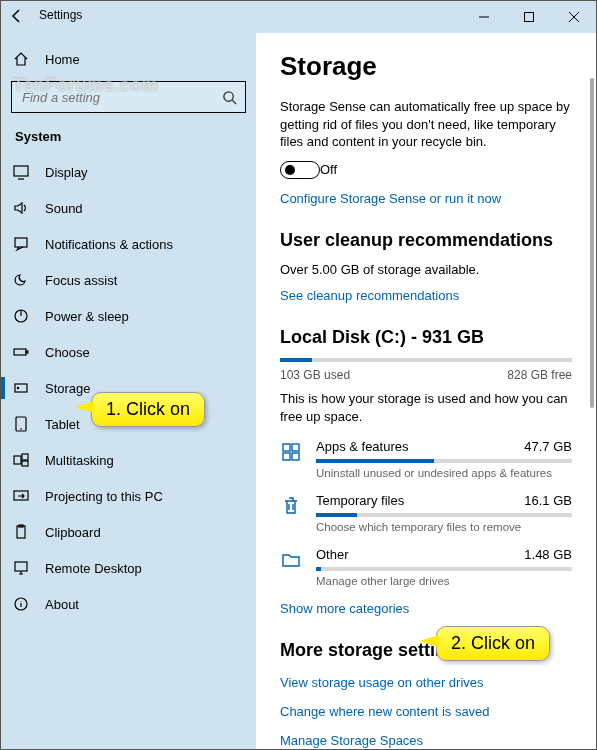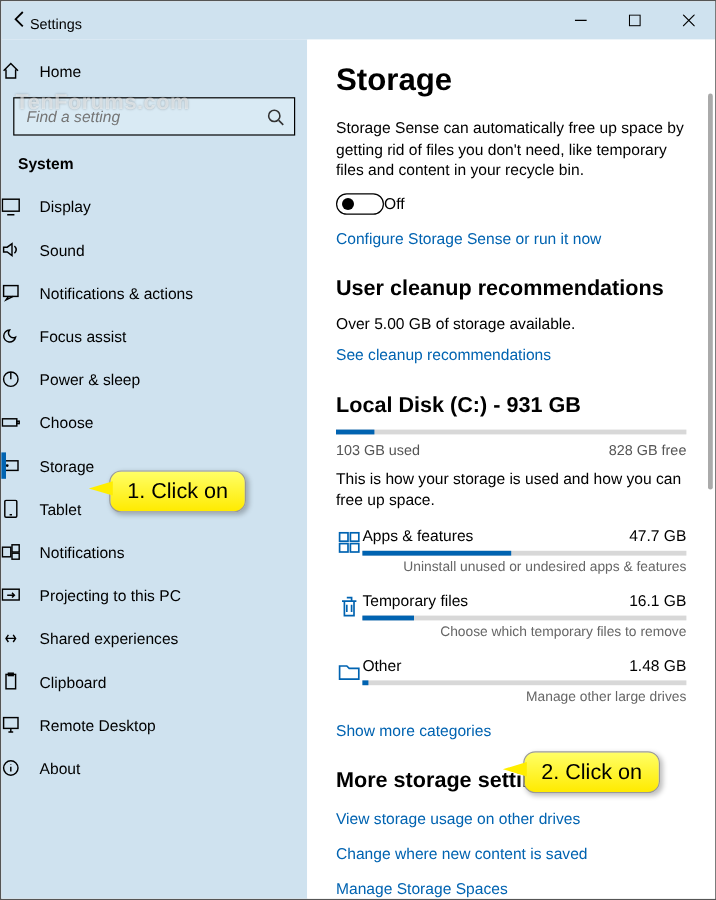--- a/index.html
+++ b/index.html
@@ -7,33 +7,33 @@
   body {
     width:597px; height:750px;
     font-family: "Segoe UI", -apple-system, sans-serif;
     font-size:13px; color:#000; background:#fff;
     overflow:hidden; position:relative;
     border:1px solid #555;
   }
   .titlebar {
     height:32px; display:flex; align-items:center; background:#cfe2ef;
   }
-  .titlebar .tb-left { display:flex; align-items:flex-end; padding-left:8px; flex:1; }
+  .titlebar .tb-left { display:flex; align-items:flex-start; padding-left:8px; gap:14px; flex:1; }
   .titlebar .back svg { width:16px; height:16px; stroke:#000; fill:none; stroke-width:1.5; }
   .titlebar .title { font-size:12px; }
   .titlebar .winbtns { display:flex; }
   .titlebar .winbtns div { width:45px; height:32px; display:flex; align-items:center; justify-content:center; }
   .titlebar .winbtns svg { width:10px; height:10px; stroke:#000; stroke-width:1; fill:none; }
 
   .main { display:flex; height:calc(750px - 34px); }
 
   .sidebar { width:255px; background:#cfe2ef; padding:8px 0 0 0; position:relative; }
   .home-row, .side-item {
     display:flex; align-items:center; gap:16px; height:36px;
-    padding:0 0; font-size:13px; cursor:default;
+    padding:0 12px; font-size:13px; cursor:default;
   }
   .home-row svg, .side-item svg { width:16px; height:16px; stroke:#000; fill:none; stroke-width:1.2; }
   .searchwrap { padding:4px 10px 10px 10px; }
   .search {
     display:flex; align-items:center; border:1px solid #000; background:#d9eaf4;
     height:32px; padding:0 8px;justify-content:center;
   }
   .search input { flex:1; border:0; background:transparent; font-size:13px; outline:none; font-style:italic; color:#555; }
   .search svg { width:15px; height:15px; stroke:#333; fill:none; stroke-width:1.4; }
   .cat-header { font-weight:600; font-size:13px; padding:6px 14px 10px 14px; }
@@ -47,21 +47,21 @@
   h1 { font-size:26px; font-weight:600; margin:6px 0 16px 0; }
   .desc { font-size:13px; color:#000; line-height:1.35; margin-bottom:10px; }
   .toggle { display:flex; align-items:center; margin-bottom:12px; }
   .toggle-track { width:40px; height:18px; border:1px solid #000; border-radius:10px; position:relative; }
   .toggle-knob { width:10px; height:10px; background:#000; border-radius:50%; position:absolute; top:3px; left:4px; }
   .link { color:#0063b1; font-size:13px; cursor:default; }
   .section-head { font-size:18px; font-weight:600; margin:24px 0 10px 0; }
   .bar { height:4px; background:#d8d8d8; position:relative; margin:6px 0; }
   .bar-fill { position:absolute; left:0; top:0; height:100%; background:#0063b1; }
   .bar-labels { display:flex; justify-content:space-between; font-size:12px; color:#555; }
-  .cat-row { display:flex; align-items:flex-start; margin:14px 0;text-align:right; }
+  .cat-row { display:flex; align-items:flex-start; gap:14px; margin:14px 0; }
   .cat-row svg { width:22px; height:22px; stroke:#0063b1; fill:none; stroke-width:1.4; flex-shrink:0; margin-top:2px; }
   .cat-body { flex:1; }
   .cat-top { display:flex; justify-content:space-between; font-size:13px; }
   .cat-bar { height:4px; background:#d8d8d8; margin:5px 0 4px 0; position:relative; }
   .cat-bar-fill { position:absolute; left:0; top:0; height:100%; background:#0063b1; }
   .cat-sub { font-size:11.5px; color:#666; }
   .morelink { margin:8px 0; }
   .links-list .link { display:block; margin:14px 0; }
 
   .callout {
@@ -194,34 +194,28 @@
           <path d="M7 13 H9"></path>
         </svg>
       <span>Tablet</span>
     </div>
     <div class="side-item">
       <svg viewBox="0 0 16 16">
           <rect x="1" y="4" width="7" height="8"></rect>
           <rect x="9" y="2" width="6" height="6"></rect>
           <rect x="9" y="9" width="6" height="5"></rect>
         </svg>
-      <span>Notifications</span>
+      <span>Multitasking</span>
     </div>
     <div class="side-item">
       <svg viewBox="0 0 16 16">
           <rect x="1" y="3" width="14" height="9"></rect>
           <path d="M5 8 H11 M9 6 L11 8 L9 10"></path>
         </svg>
       <span>Projecting to this PC</span>
-    </div>
-    <div class="side-item">
-      <svg viewBox="0 0 16 16">
-          <path d="M4 8 H12 M6 5 L4 8 L6 11 M10 5 L12 8 L10 11"></path>
-        </svg>
-      <span>Shared experiences</span>
     </div>
     <div class="side-item">
       <svg viewBox="0 0 16 16">
           <rect x="4" y="2" width="8" height="12"></rect>
           <rect x="6" y="1" width="4" height="2"></rect>
         </svg>
       <span>Clipboard</span>
     </div>
     <div class="side-item">
       <svg viewBox="0 0 16 16">

